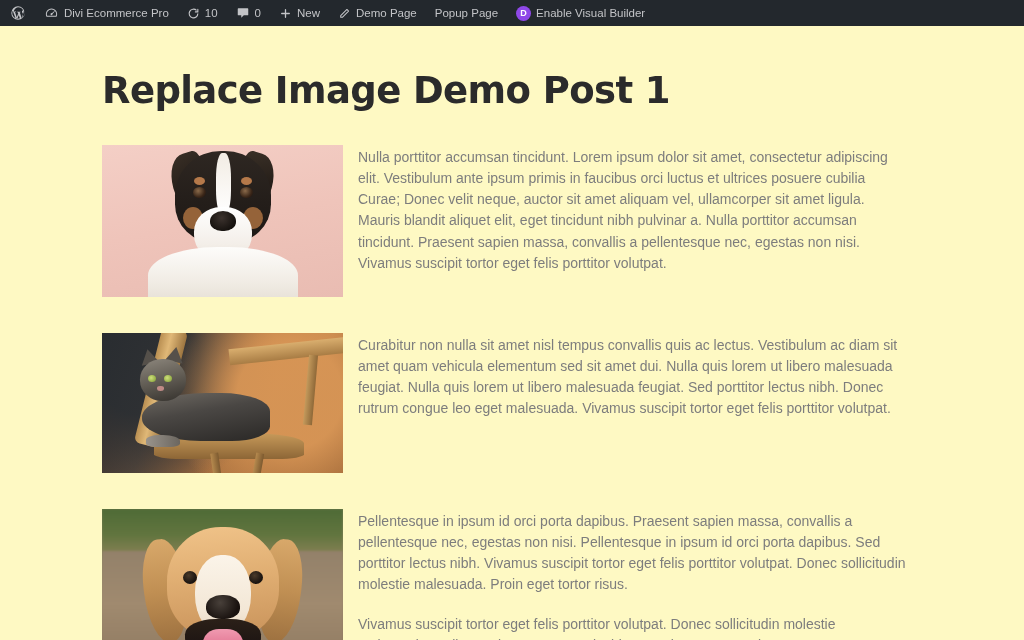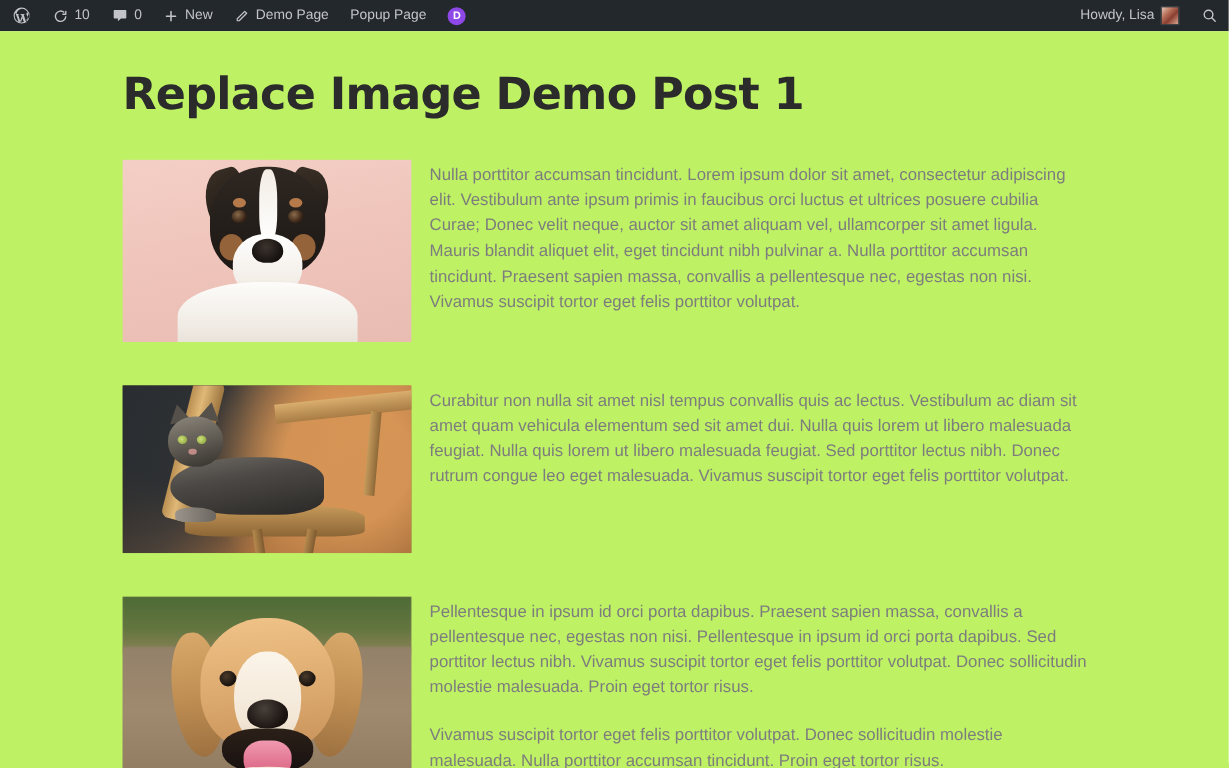--- a/index.html
+++ b/index.html
@@ -61,22 +61,22 @@
     width: 16px; height: 16px;
     border-radius: 1px;
     background:
       linear-gradient(135deg, #e8c9b8 0%, #b8705a 35%, #8a3f30 60%, #d8a890 100%);
     border: 1px solid #3c4146;
     flex: none;
   }
 
   
   .page {
-    padding: 0;
-    background: #bef264;
+    padding: 12px;
+    background: #fef9c3;
     height: 614px;
   }
   .container {
     width: 820px;
     margin: 0 auto;
     padding-top: 32px;
   }
   h1.post-title {
     font-family: "DejaVu Sans", sans-serif;
     font-size: 37px;
@@ -295,20 +295,28 @@
   <div class="ab-left">
 
     <div class="ab-item logo">
       <span class="ab-icon">
         <svg width="16" height="16" viewBox="0 0 24 24" fill="#c3c4c7">
           <path d="M12 2a10 10 0 1 0 0 20 10 10 0 0 0 0-20zm0 1.4a8.6 8.6 0 0 1 7.8 4.98h-.3c-.9 0-1.55.79-1.55 1.63 0 .76.44 1.4.9 2.16.35.62.76 1.41.76 2.56 0 .79-.3 1.72-.71 3l-.93 3.1-3.37-10.03c.56-.03 1.07-.09 1.07-.09.5-.06.45-.8-.06-.77 0 0-1.51.12-2.48.12-.91 0-2.45-.12-2.45-.12-.5-.03-.56.74-.06.77 0 0 .48.06.99.09l1.47 4.03-2.07 6.2L7.6 10.73c.56-.03 1.07-.09 1.07-.09.5-.06.44-.8-.06-.77 0 0-1.51.12-2.48.12-.18 0-.38 0-.6-.01A8.59 8.59 0 0 1 12 3.4zM3.4 12c0-1.25.27-2.43.75-3.5l4.12 11.3A8.6 8.6 0 0 1 3.4 12zm8.6 8.6c-.85 0-1.67-.13-2.44-.36l2.59-7.53 2.66 7.28c.2.04.4.02.06.07a8.6 8.6 0 0 1-2.87.54zm5.6-1.5 2.5-7.24c.47-1.17.62-2.1.62-2.93 0-.3-.02-.58-.06-.85A8.58 8.58 0 0 1 17.6 19.1z"></path>
         </svg>
       </span>
     </div>
 
+    <div class="ab-item">
+      <span class="ab-icon">
+        <svg width="15" height="15" viewBox="0 0 24 24" fill="#c3c4c7">
+          <path d="M12 4a9 9 0 0 0-8.2 12.7.9.9 0 0 0 .82.53h14.76a.9.9 0 0 0 .82-.53A9 9 0 0 0 12 4zm0 1.6a7.4 7.4 0 0 1 6.9 10.1H5.1A7.4 7.4 0 0 1 12 5.6zm4.1 2.7-3.5 3.2a1.6 1.6 0 1 0 1.04 1.17l3.1-3.55a.4.4 0 0 0-.64-.82z"></path>
+        </svg>
+      </span>
+      <span class="ab-label">Divi Ecommerce Pro</span>
+    </div>
 
     <div class="ab-item">
       <span class="ab-icon">
         <svg width="13" height="13" viewBox="0 0 24 24" fill="none" stroke="#c3c4c7" stroke-width="2.1">
           <path d="M20 12a8 8 0 1 1-2.4-5.7"></path>
           <path d="M20 4.5V9h-4.5" stroke-linecap="round" stroke-linejoin="round"></path>
         </svg>
       </span>
       <span class="ab-count">10</span>
     </div>
@@ -339,37 +347,24 @@
       </span>
       <span class="ab-label">Demo Page</span>
     </div>
 
     <div class="ab-item">
       <span class="ab-label">Popup Page</span>
     </div>
 
     <div class="ab-item">
       <span class="divi-badge">D</span>
+      <span class="ab-label">Enable Visual Builder</span>
     </div>
   </div>
 
-  <div class="ab-right">
-    <div class="ab-item">
-      <span class="ab-label">Howdy, Lisa</span>
-      <span class="avatar"></span>
-    </div>
-    <div class="ab-item">
-      <span class="ab-icon">
-        <svg width="14" height="14" viewBox="0 0 24 24" fill="none" stroke="#c3c4c7" stroke-width="2" stroke-linecap="round">
-          <circle cx="10.5" cy="10.5" r="6.2"></circle>
-          <path d="M15.2 15.2 20 20"></path>
-        </svg>
-      </span>
-    </div>
-  </div>
 </div>
 
 <div class="page">
   <div class="container">
 
     <h1 class="post-title">Replace Image Demo Post 1</h1>
 
     <div class="media-row">
       <div class="media-figure">
         <div class="photo p1">

